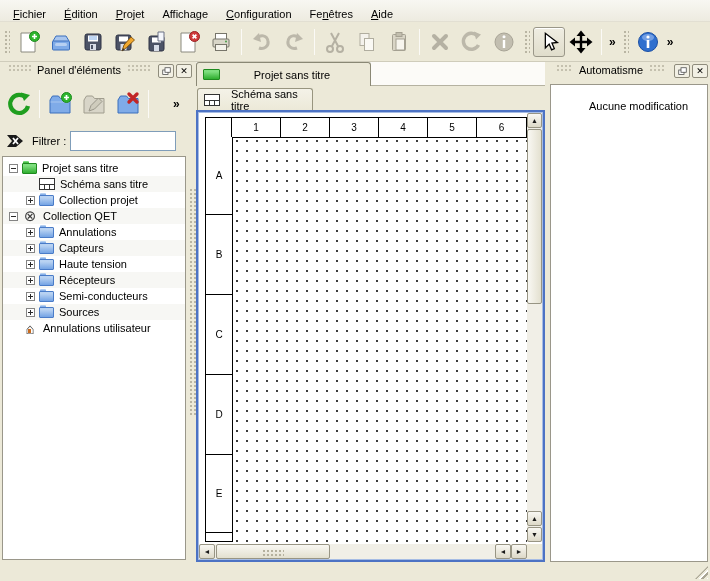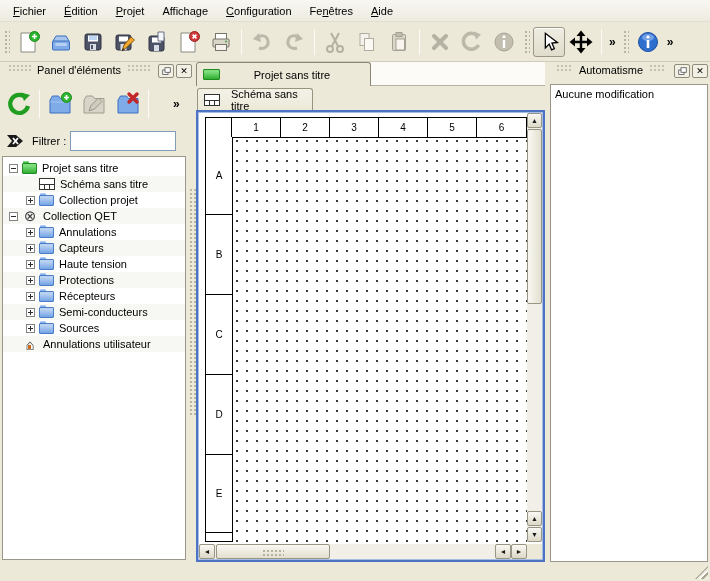--- a/index.html
+++ b/index.html
@@ -10,21 +10,21 @@
     background:#ece9d8;
     position:relative;
   }
   
   #menubar {
     position:absolute; left:0; top:0; width:710px; height:22px;
     background:linear-gradient(#f8f7f2,#edebe0);
     border-bottom:1px solid #e2dfd2;
     display:flex; align-items:stretch; padding-left:4px;
   }
-  .menu-item { padding:0 9px; display:flex; align-items:center; cursor:default; }
+  .menu-item { padding:8px 9px; display:flex; cursor:default; }
   .menu-item u { text-decoration:underline; }
   
   #toolbar {
     position:absolute; left:0; top:22px; width:710px; height:40px;
     background:#ece9d8; border-bottom:1px solid #cfccbb;
     display:flex; align-items:center;
   }
   .tb-grip { width:7px; height:26px; margin:0 3px;
     background-image:radial-gradient(circle, #b9b5a3 1px, rgba(0,0,0,0) 1.3px);
     background-size:4px 4px; background-position:1px 1px; }
@@ -107,21 +107,21 @@
     background:linear-gradient(#f9f8f3,#e3e0cf); border:1px solid #989584; border-radius:2px; position:relative; }
   #h-thumb::after { content:""; position:absolute; left:50%; top:4px; width:22px; height:8px; margin-left:-11px;
     background-image:radial-gradient(circle,#b5b19e 0.9px, rgba(0,0,0,0) 1.1px); background-size:4px 4px; }
   #h-track { flex:1; }
   #sb-corner { position:absolute; right:1px; bottom:1px; width:15px; height:15px; background:#ece9d8; }
   
   #splitter { position:absolute; left:189px; top:188px; width:7px; height:228px;
     background-image:radial-gradient(circle,#b9b5a3 1px, rgba(0,0,0,0) 1.2px); background-size:4px 4px; }
   
   #undo-list { position:absolute; left:550px; top:84px; width:158px; height:478px; background:#fff; border:1px solid #9a978a; }
-  #undo-empty { padding:3px 4px; }
+  #undo-empty { padding:15px 4px;margin-left:34px; }
   
   #statusbar { position:absolute; left:0; top:562px; width:710px; height:19px; background:#ece9d8; }
   #sizegrip { position:absolute; right:2px; bottom:2px; width:13px; height:13px;
     background:repeating-linear-gradient(135deg, rgba(0,0,0,0) 0 2px, #fff 2px 3px, #aaa695 3px 5px);
     clip-path:polygon(100% 0, 100% 100%, 0 100%); }
   svg { display:block; }
 </style>
 </head>
 <body>
 
@@ -388,25 +388,20 @@
     </div>
 
 
 
     <div class="tree-row lvl1">
       <span class="exp exp-plus"></span>
       <span class="ticon ti-bfolder"></span>
       <span class="tlabel">Haute tension</span>
     </div>
 
-    <div class="tree-row lvl1">
-      <span class="exp exp-plus"></span>
-      <span class="ticon ti-bfolder"></span>
-      <span class="tlabel">Protections</span>
-    </div>
 
     <div class="tree-row lvl1">
       <span class="exp exp-plus"></span>
       <span class="ticon ti-bfolder"></span>
       <span class="tlabel">Récepteurs</span>
     </div>
 
     <div class="tree-row lvl1">
       <span class="exp exp-plus"></span>
       <span class="ticon ti-bfolder"></span>

